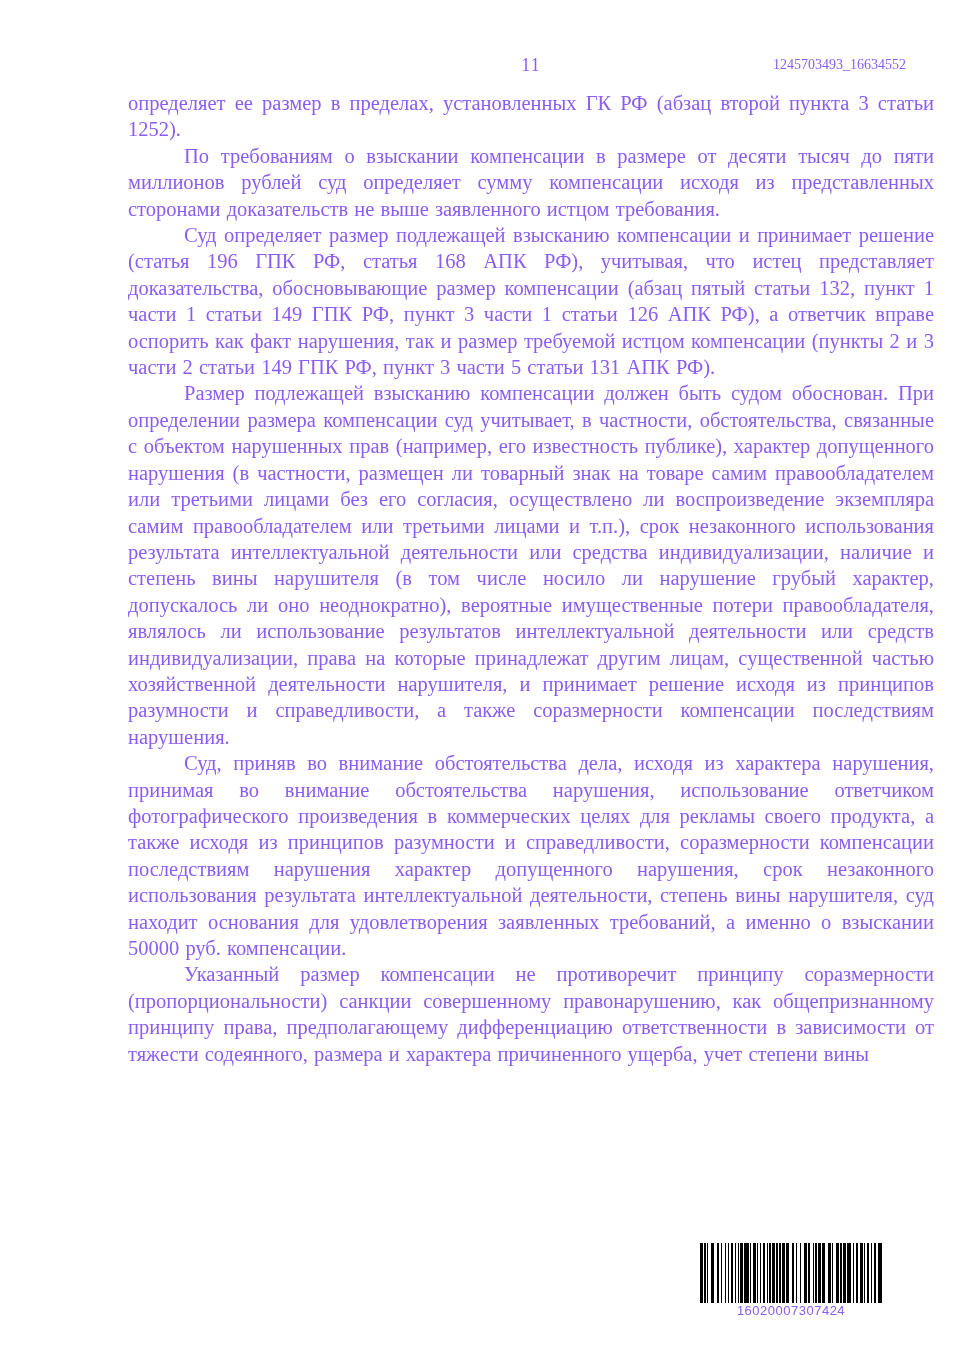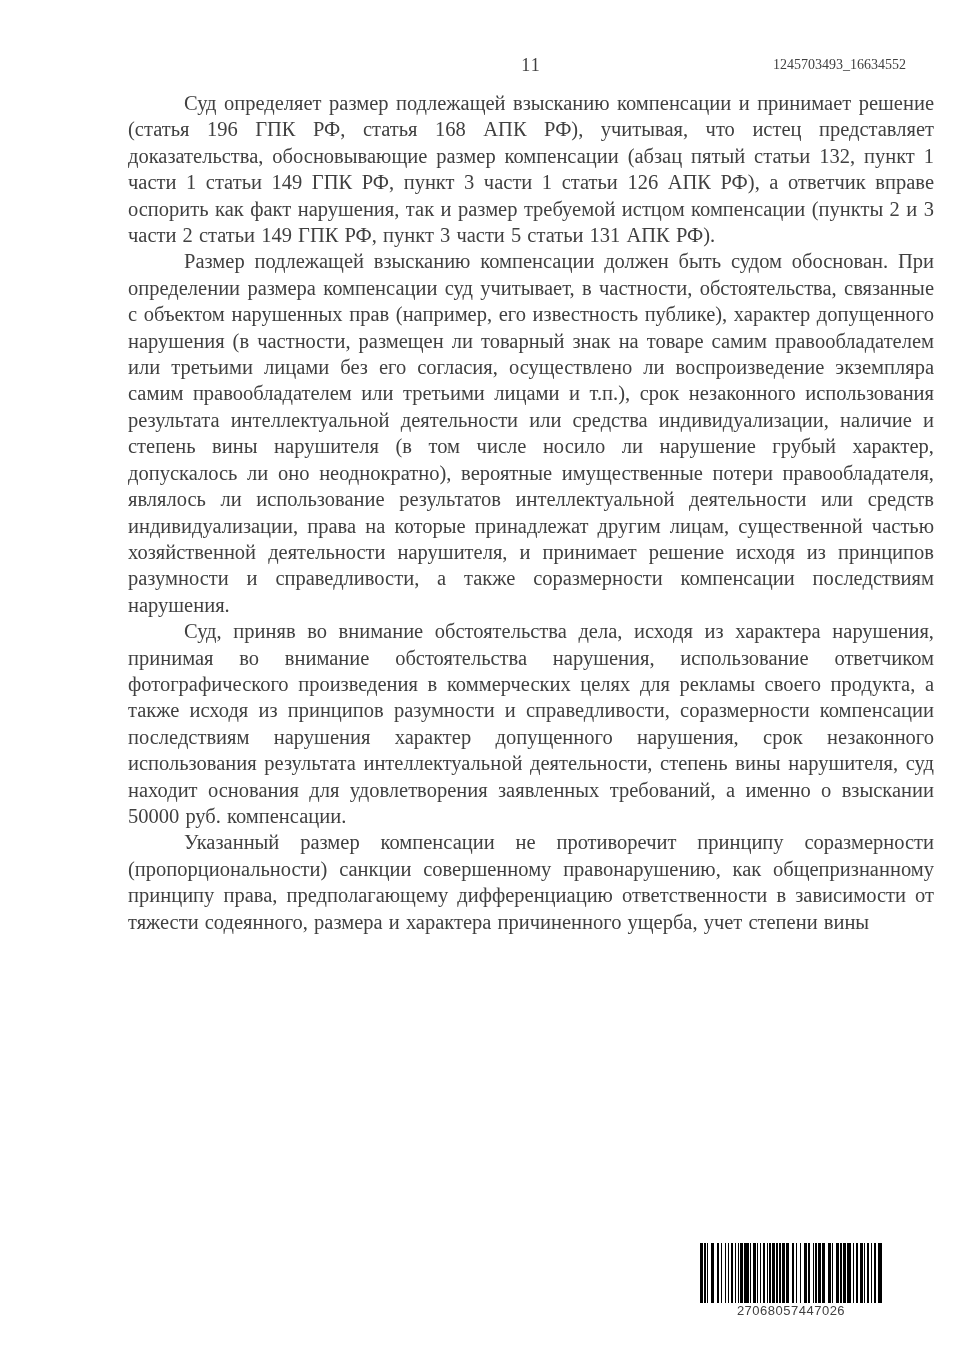--- a/index.html
+++ b/index.html
@@ -5,21 +5,21 @@
   html, body {
     margin: 0;
     padding: 0;
     background: #ffffff;
   }
   .sheet {
     position: relative;
     width: 957px;
     height: 1369px;
     background: #ffffff;
-    color: #404040;
+    color: #8b5cf6;
     font-family: "Liberation Serif", "DejaVu Serif", serif;
     overflow: hidden;
   }
   .page-header {
     position: absolute;
     left: 128px;
     top: 52px;
     width: 806px;
     height: 26px;
     font-size: 18px;
@@ -86,20 +86,22 @@
 <body>
 
 <div class="sheet">
 
   <div class="page-header">
     <div class="page-number">11</div>
     <div class="doc-id">1245703493_16634552</div>
   </div>
 
   <div class="content">
+    <p class="continuation">определяет ее размер в пределах, установленных ГК РФ (абзац второй пункта 3 статьи 1252).</p>
+    <p>По требованиям о взыскании компенсации в размере от десяти тысяч до пяти миллионов рублей суд определяет сумму компенсации исходя из представленных сторонами доказательств не выше заявленного истцом требования.</p>
     <p>Суд определяет размер подлежащей взысканию компенсации и принимает решение (статья 196 ГПК РФ, статья 168 АПК РФ), учитывая, что истец представляет доказательства, обосновывающие размер компенсации (абзац пятый статьи 132, пункт 1 части 1 статьи 149 ГПК РФ, пункт 3 части 1 статьи 126 АПК РФ), а ответчик вправе оспорить как факт нарушения, так и размер требуемой истцом компенсации (пункты 2 и 3 части 2 статьи 149 ГПК РФ, пункт 3 части 5 статьи 131 АПК РФ).</p>
     <p>Размер подлежащей взысканию компенсации должен быть судом обоснован. При определении размера компенсации суд учитывает, в частности, обстоятельства, связанные с объектом нарушенных прав (например, его известность публике), характер допущенного нарушения (в частности, размещен ли товарный знак на товаре самим правообладателем или третьими лицами без его согласия, осуществлено ли воспроизведение экземпляра самим правообладателем или третьими лицами и т.п.), срок незаконного использования результата интеллектуальной деятельности или средства индивидуализации, наличие и степень вины нарушителя (в том числе носило ли нарушение грубый характер, допускалось ли оно неоднократно), вероятные имущественные потери правообладателя, являлось ли использование результатов интеллектуальной деятельности или средств индивидуализации, права на которые принадлежат другим лицам, существенной частью хозяйственной деятельности нарушителя, и принимает решение исходя из принципов разумности и справедливости, а также соразмерности компенсации последствиям нарушения.</p>
     <p>Суд, приняв во внимание обстоятельства дела, исходя из характера нарушения, принимая во внимание обстоятельства нарушения, использование ответчиком фотографического произведения в коммерческих целях для рекламы своего продукта, а также исходя из принципов разумности и справедливости, соразмерности компенсации последствиям нарушения характер допущенного нарушения, срок незаконного использования результата интеллектуальной деятельности, степень вины нарушителя, суд находит основания для удовлетворения заявленных требований, а именно о взыскании 50000 руб. компенсации.</p>
     <p>Указанный размер компенсации не противоречит принципу соразмерности (пропорциональности) санкции совершенному правонарушению, как общепризнанному принципу права, предполагающему дифференциацию ответственности в зависимости от тяжести содеянного, размера и характера причиненного ущерба, учет степени вины</p>
   </div>
 
   <div class="barcode">
     <div class="barcode-bars">
         <div style="position:absolute;top:0;bottom:0;background:#000000;left:0%;width:1.5267175572519085%"></div>
         <div style="position:absolute;top:0;bottom:0;background:#000000;left:2.290076335877863%;width:0.7633587786259542%"></div>
@@ -143,16 +145,16 @@
         <div style="position:absolute;top:0;bottom:0;background:#000000;left:80.91603053435115%;width:2.290076335877863%"></div>
         <div style="position:absolute;top:0;bottom:0;background:#000000;left:83.96946564885496%;width:0.7633587786259542%"></div>
         <div style="position:absolute;top:0;bottom:0;background:#000000;left:85.49618320610688%;width:1.5267175572519085%"></div>
         <div style="position:absolute;top:0;bottom:0;background:#000000;left:87.78625954198473%;width:1.5267175572519085%"></div>
         <div style="position:absolute;top:0;bottom:0;background:#000000;left:90.0763358778626%;width:0.7633587786259542%"></div>
         <div style="position:absolute;top:0;bottom:0;background:#000000;left:91.6030534351145%;width:1.5267175572519085%"></div>
         <div style="position:absolute;top:0;bottom:0;background:#000000;left:93.89312977099237%;width:0.7633587786259542%"></div>
         <div style="position:absolute;top:0;bottom:0;background:#000000;left:95.41984732824429%;width:1.5267175572519085%"></div>
         <div style="position:absolute;top:0;bottom:0;background:#000000;left:97.70992366412214%;width:2.290076335877863%"></div>
       </div>
-    <div class="barcode-number">27068057447026</div>
+    <div class="barcode-number">16020007307424</div>
   </div>
 
 </div>
 
 </body></html>

